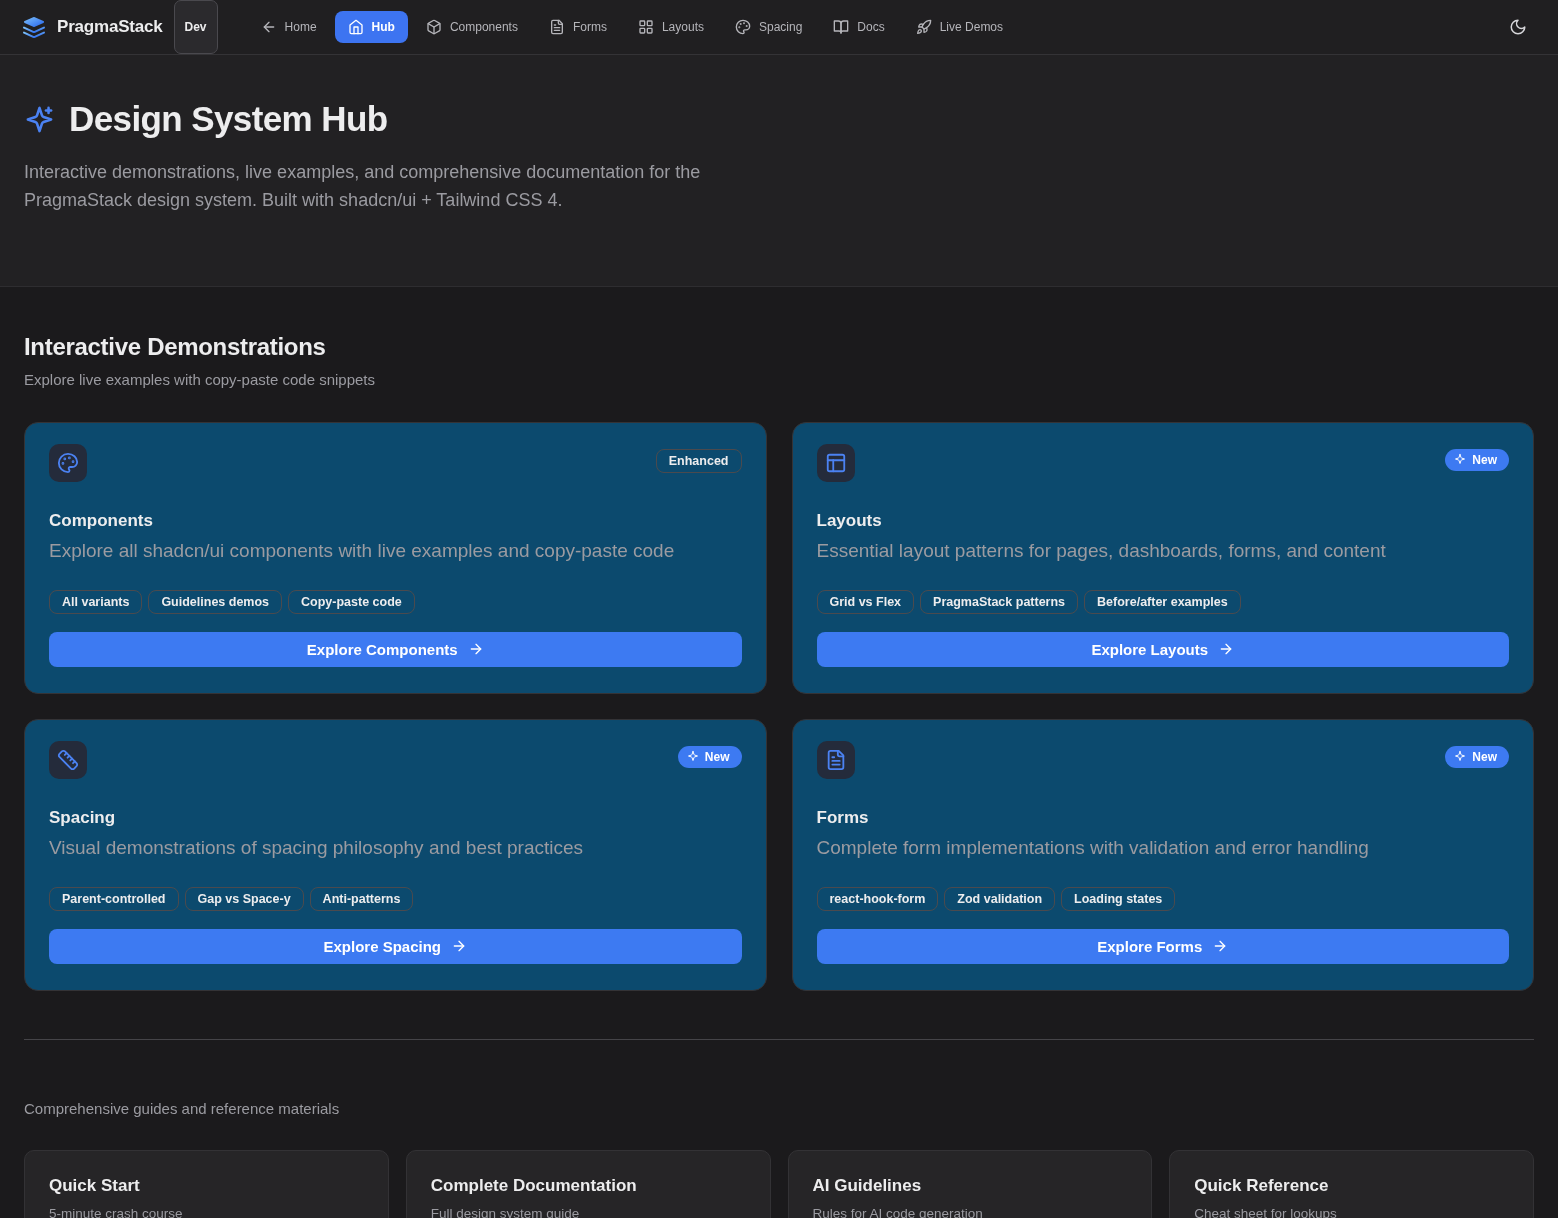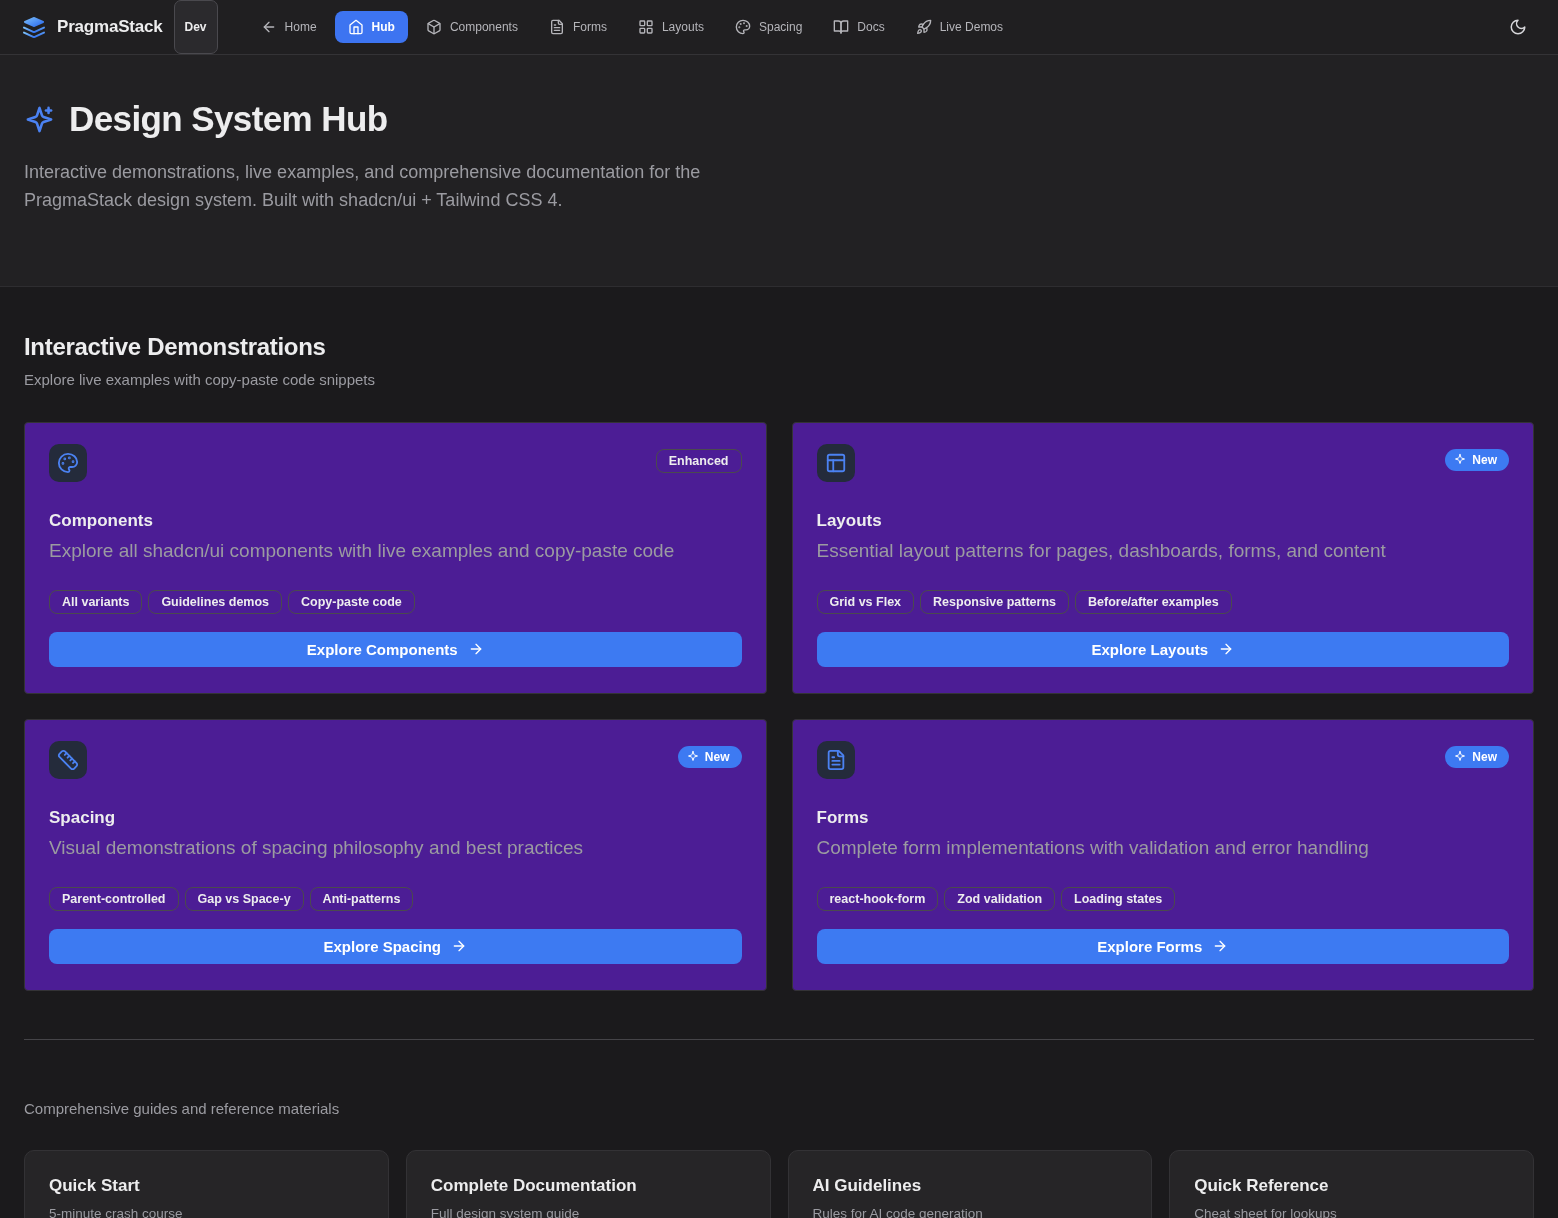--- a/index.html
+++ b/index.html
@@ -50,21 +50,21 @@
   }
 
   
   .main { padding:0 24px 20px; }
   .section-title { font-size:24px; font-weight:700; margin:0; letter-spacing:-0.3px; }
   .section-sub { color:#9b9ba1; font-size:15px; margin:10px 0 0; }
 
   .section-demos { padding-top:46px; }
   .demo-grid { margin-top:34px; display:grid; grid-template-columns:1fr 1fr; gap:25px; }
   .demo-card {
-    background:#4c1d95; border:1px solid #343336; border-radius:4px;
+    background:#0c4a6e; border:1px solid #343336; border-radius:14px;
     padding:21px 24px 26px;
   }
   .card-top { display:flex; justify-content:space-between; align-items:flex-start; }
   .icon-tile {
     width:38px; height:38px; border-radius:10px; background:#242b3b;
     display:flex; align-items:center; justify-content:center; color:#4b82f2;
   }
   .badge-outline {
     border:1px solid #4b4a4e; border-radius:8px; padding:4px 12px;
     font-size:12.5px; font-weight:700; color:#ededee; margin-top:5px;
@@ -285,21 +285,21 @@
                   <path d="m12 3-1.912 5.813a2 2 0 0 1-1.275 1.275L3 12l5.813 1.912a2 2 0 0 1 1.275 1.275L12 21l1.912-5.813a2 2 0 0 1 1.275-1.275L21 12l-5.813-1.912a2 2 0 0 1-1.275-1.275L12 3Z"></path>
                 </svg>
             </span>
             <span>New</span>
           </span>
         </div>
         <div class="card-title">Layouts</div>
         <div class="card-desc">Essential layout patterns for pages, dashboards, forms, and content</div>
         <div class="tag-row">
           <span class="tag">Grid vs Flex</span>
-          <span class="tag">Responsive patterns</span>
+          <span class="tag">PragmaStack patterns</span>
           <span class="tag">Before/after examples</span>
         </div>
         <button class="cta">
           <span>Explore Layouts</span>
           <span>
             <svg width="16" height="16" viewBox="0 0 24 24" fill="none" stroke="currentColor" stroke-width="2" stroke-linecap="round" stroke-linejoin="round">
                 <path d="M5 12h14"></path>
                 <path d="m12 5 7 7-7 7"></path>
               </svg>
           </span>

